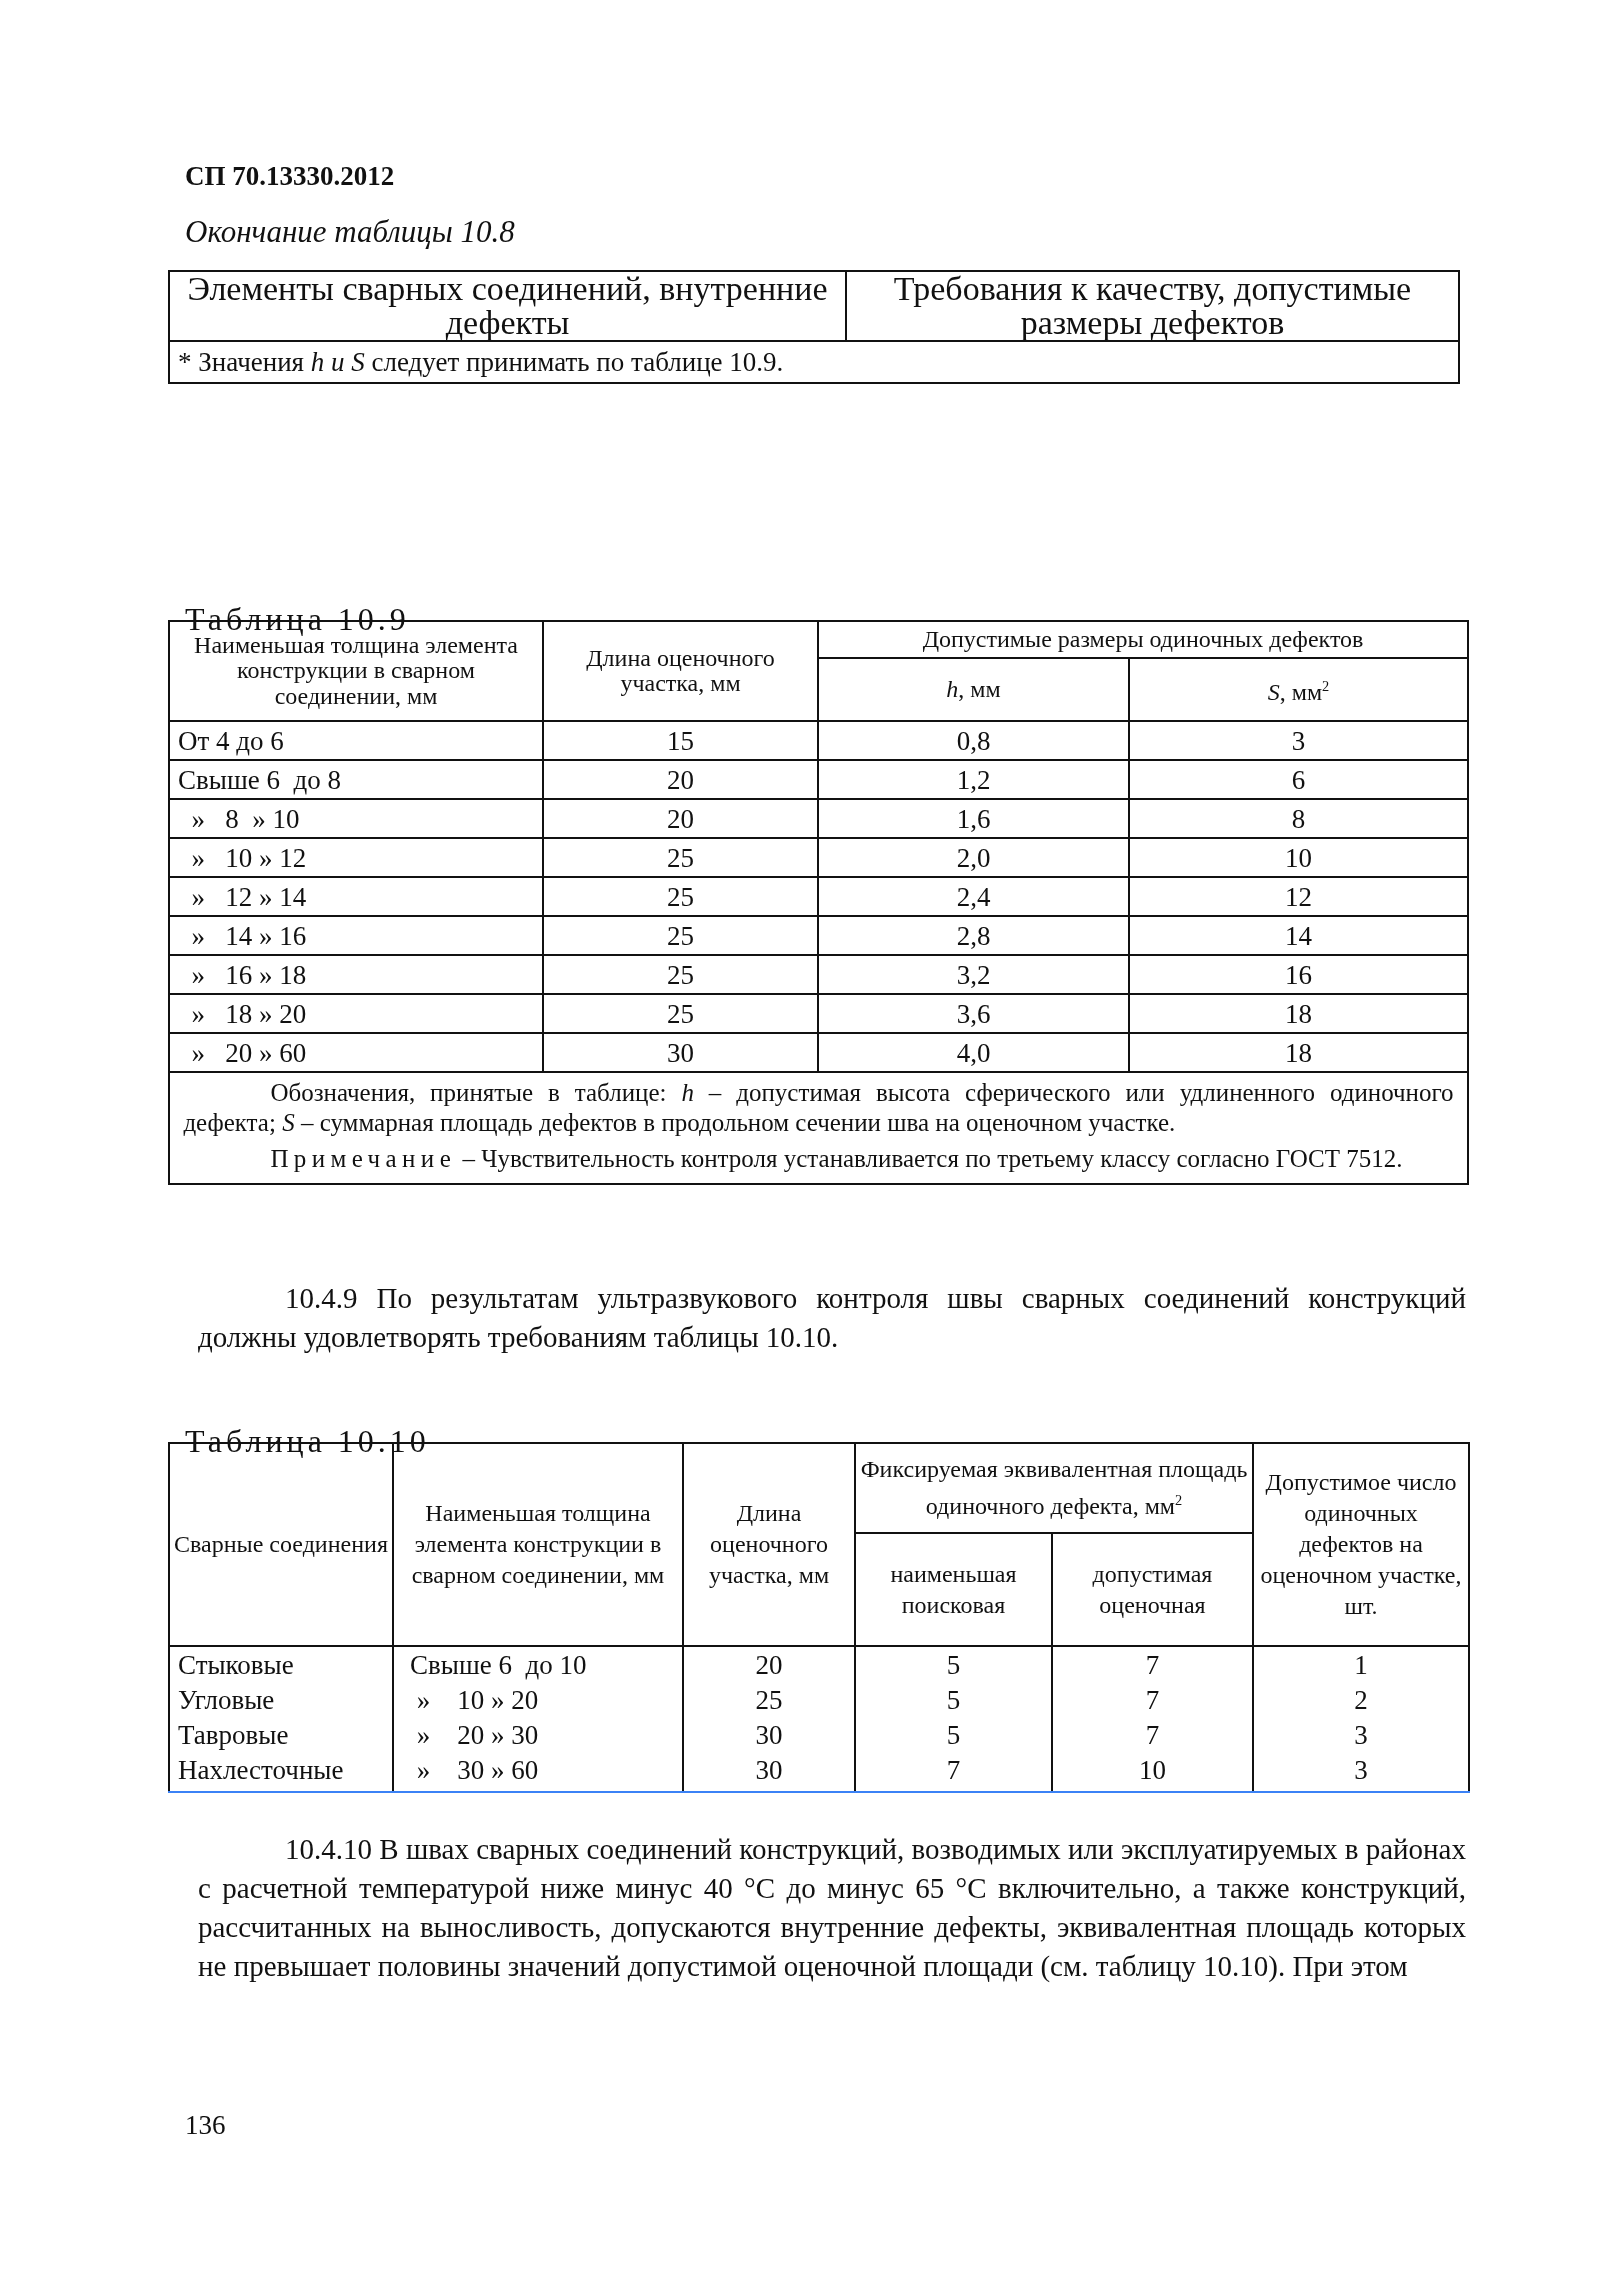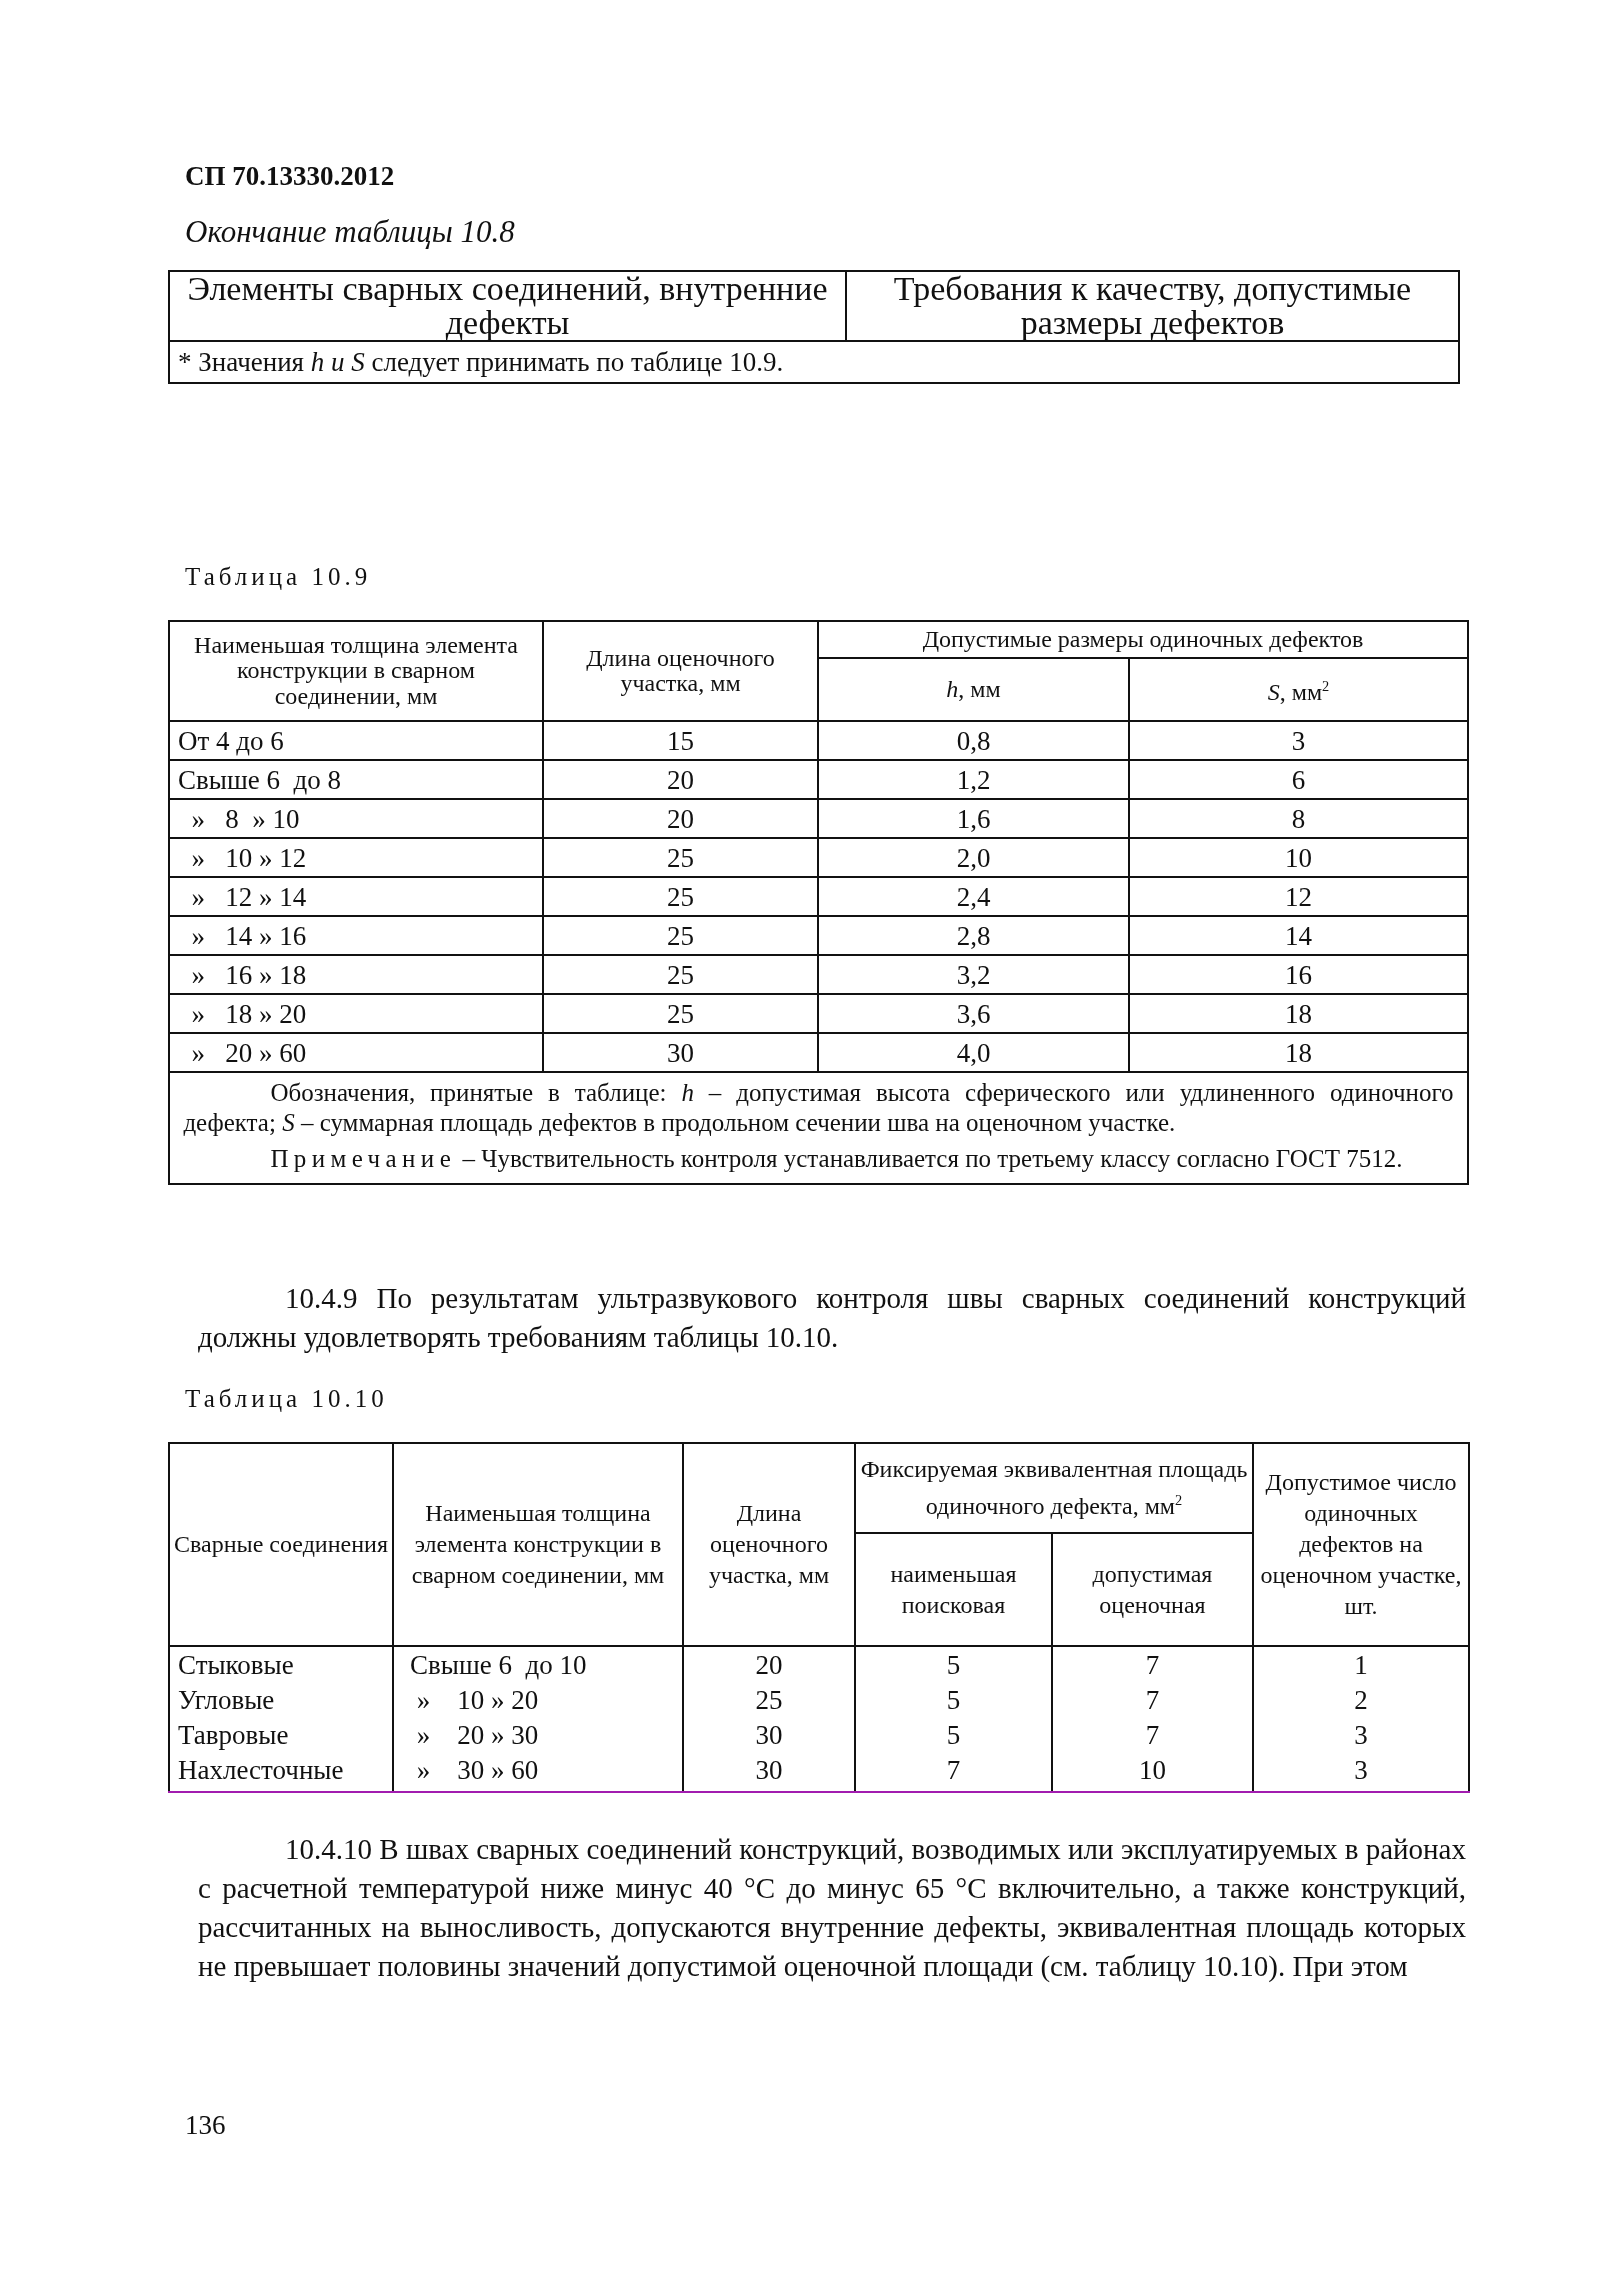--- a/index.html
+++ b/index.html
@@ -3,21 +3,21 @@
   <meta charset="utf-8">
   <style>
     html, body { margin: 0; padding: 0; background: #ffffff; }
     body {
       width: 1623px; height: 2295px; position: relative; overflow: hidden;
       font-family: "Liberation Serif", "DejaVu Serif", serif; color: #111;
     }
     .abs { position: absolute; }
     .doc-code { left: 185px; top: 161px; font-size: 27px; font-weight: bold; letter-spacing: 0px; }
     .cont-title { left: 185px; top: 214px; font-size: 31px; font-style: italic; }
-    .tbl-title { font-size: 25px; letter-spacing: 4px; }
+    .tbl-title { font-size: 32px; letter-spacing: 4px; margin-top: 38px; }
     table { border-collapse: collapse; position: absolute; table-layout: fixed; }
     td, th { border: 2px solid #111; padding: 0 8px; font-weight: normal; vertical-align: middle; }
     
     #t108 { left: 168px; top: 270px; width: 1289px; font-size: 27px; }
     #t108 th { height: 67px; font-size: 34px; line-height: 34px; text-align: center; }
     #t108 td.body-left { vertical-align: top; padding: 6.7px 8px 0 27px; height: 133px; line-height: 35px; }
     #t108 td.body-right { vertical-align: top; padding: 4px 10.7px 0 12px; line-height: 35px; text-align: justify; }
     #t108 td.foot { height: 40px; line-height: 35px; padding: 0 8px; font-size: 27px; }
     
     #t109 { left: 168px; top: 620px; width: 1299px; font-size: 27px; }
@@ -25,21 +25,21 @@
     #t109 td { height: 37px; line-height: 34px; text-align: center; }
     #t109 td.range { text-align: left; padding-left: 8px; white-space: pre; margin-top: 43px; }
     #t109 td.notes { text-align: justify; font-size: 25px; line-height: 29.5px; padding: 5.4px 13.4px 9.4px 13.4px; }
     .indent { text-indent: 87px; display: block; }
     .spaced { letter-spacing: 5.4px; }
     
     #t1010 { left: 168px; top: 1442px; width: 1299px; font-size: 27px; }
     #t1010 th { font-size: 24px; line-height: 31px; text-align: center; padding: 0 3px; }
     #t1010 td { border-top: none; border-bottom: none; line-height: 35px; text-align: center; height: 35px; }
     #t1010 tr.first td { border-top: 2px solid #111; padding-top: 1px; }
-    #t1010 tr.last td { border-bottom: 2px solid #a21caf; padding-bottom: 2.7px; }
+    #t1010 tr.last td { border-bottom: 2px solid #3b82f6; padding-bottom: 2.7px; }
     #t1010 td.joint { text-align: left; padding-left: 8px; }
     #t1010 td.range { text-align: left; padding-left: 16px; white-space: pre; }
     .para { left: 198px; width: 1268px; font-size: 29px; line-height: 39px; text-align: justify; }
     .page-num { left: 185px; top: 2110px; font-size: 27px; }
     i.var { font-style: italic; }
     sup { font-size: 60%; }
   </style>
 </head>
 <body>
 

